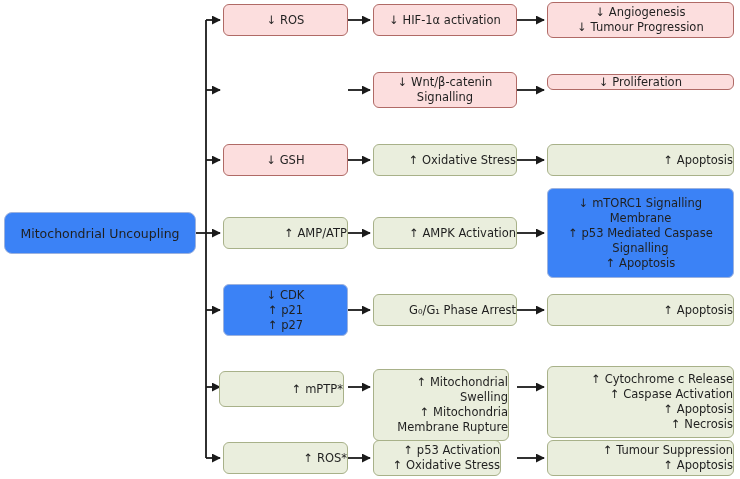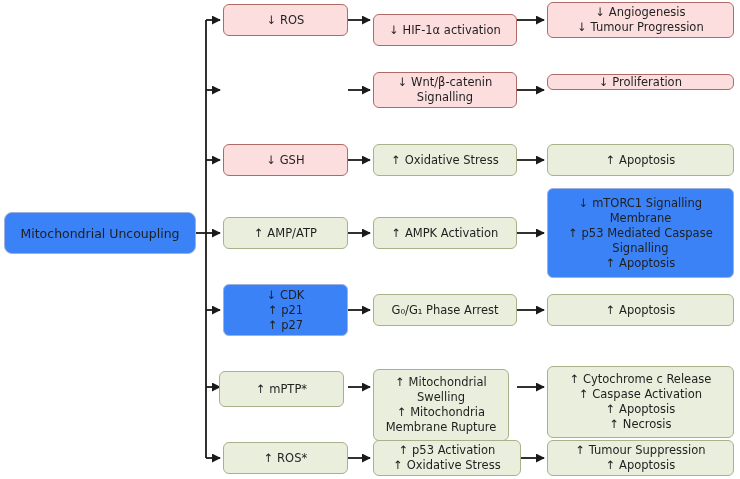--- a/index.html
+++ b/index.html
@@ -34,21 +34,21 @@
     justify-content: center;
     text-align: center;
     border-radius: 6px;
     border: 1.6px solid;
     font-size: 11.5px;
     line-height: 15px;
     color: #1f1f1f;
   }
   .box .ln { display: block; white-space: nowrap; }
   .pink  { background: #fcdede; border-color: #b06a66; }
-  .green { background: #eaeedd; border-color: #a8b189; }
+  .green { background: #eaeedd; border-color: #a8b189; align-items: flex-end; }
   .blue  { background: #3b82f6; border-color: #9cb2de; }
   .root-box {
     border-radius: 8px;
     font-size: 12.5px;
     border-width: 1.6px;
   }
 </style>
 </head>
 <body>
 
@@ -88,21 +88,21 @@
     <path d="M517 458 H544" marker-end="url(#arr)"></path>
   </svg>
 
   <div class="box blue root-box" style="left:4px;top:212px;width:192px;height:42px">
     <span class="ln">Mitochondrial Uncoupling</span>
   </div>
 
   <div class="box pink" style="left:223px;top:4px;width:125px;height:32px">
     <span class="ln">↓ ROS</span>
   </div>
-  <div class="box pink" style="left:373px;top:14px;width:144px;height:32px">
+  <div class="box pink" style="left:373px;top:4px;width:144px;height:32px">
     <span class="ln">↓ HIF-1α activation</span>
   </div>
   <div class="box pink" style="left:547px;top:2px;width:187px;height:36px">
     <span class="ln">↓ Angiogenesis</span>
     <span class="ln">↓ Tumour Progression</span>
   </div>
 
   <div class="box pink" style="left:373px;top:72px;width:144px;height:36px">
     <span class="ln">↓ Wnt/β-catenin</span>
     <span class="ln">Signalling</span>
@@ -159,21 +159,21 @@
   <div class="box green" style="left:547px;top:366px;width:187px;height:72px">
     <span class="ln">↑ Cytochrome c Release</span>
     <span class="ln">↑ Caspase Activation</span>
     <span class="ln">↑ Apoptosis</span>
     <span class="ln">↑ Necrosis</span>
   </div>
 
   <div class="box green" style="left:223px;top:442px;width:125px;height:32px">
     <span class="ln">↑ ROS*</span>
   </div>
-  <div class="box green" style="left:373px;top:440px;width:148px;height:36px">
+  <div class="box green" style="left:373px;top:440px;width:128px;height:36px">
     <span class="ln">↑ p53 Activation</span>
     <span class="ln">↑ Oxidative Stress</span>
   </div>
   <div class="box green" style="left:547px;top:440px;width:187px;height:36px">
     <span class="ln">↑ Tumour Suppression</span>
     <span class="ln">↑ Apoptosis</span>
   </div>
 
 </div>
 

